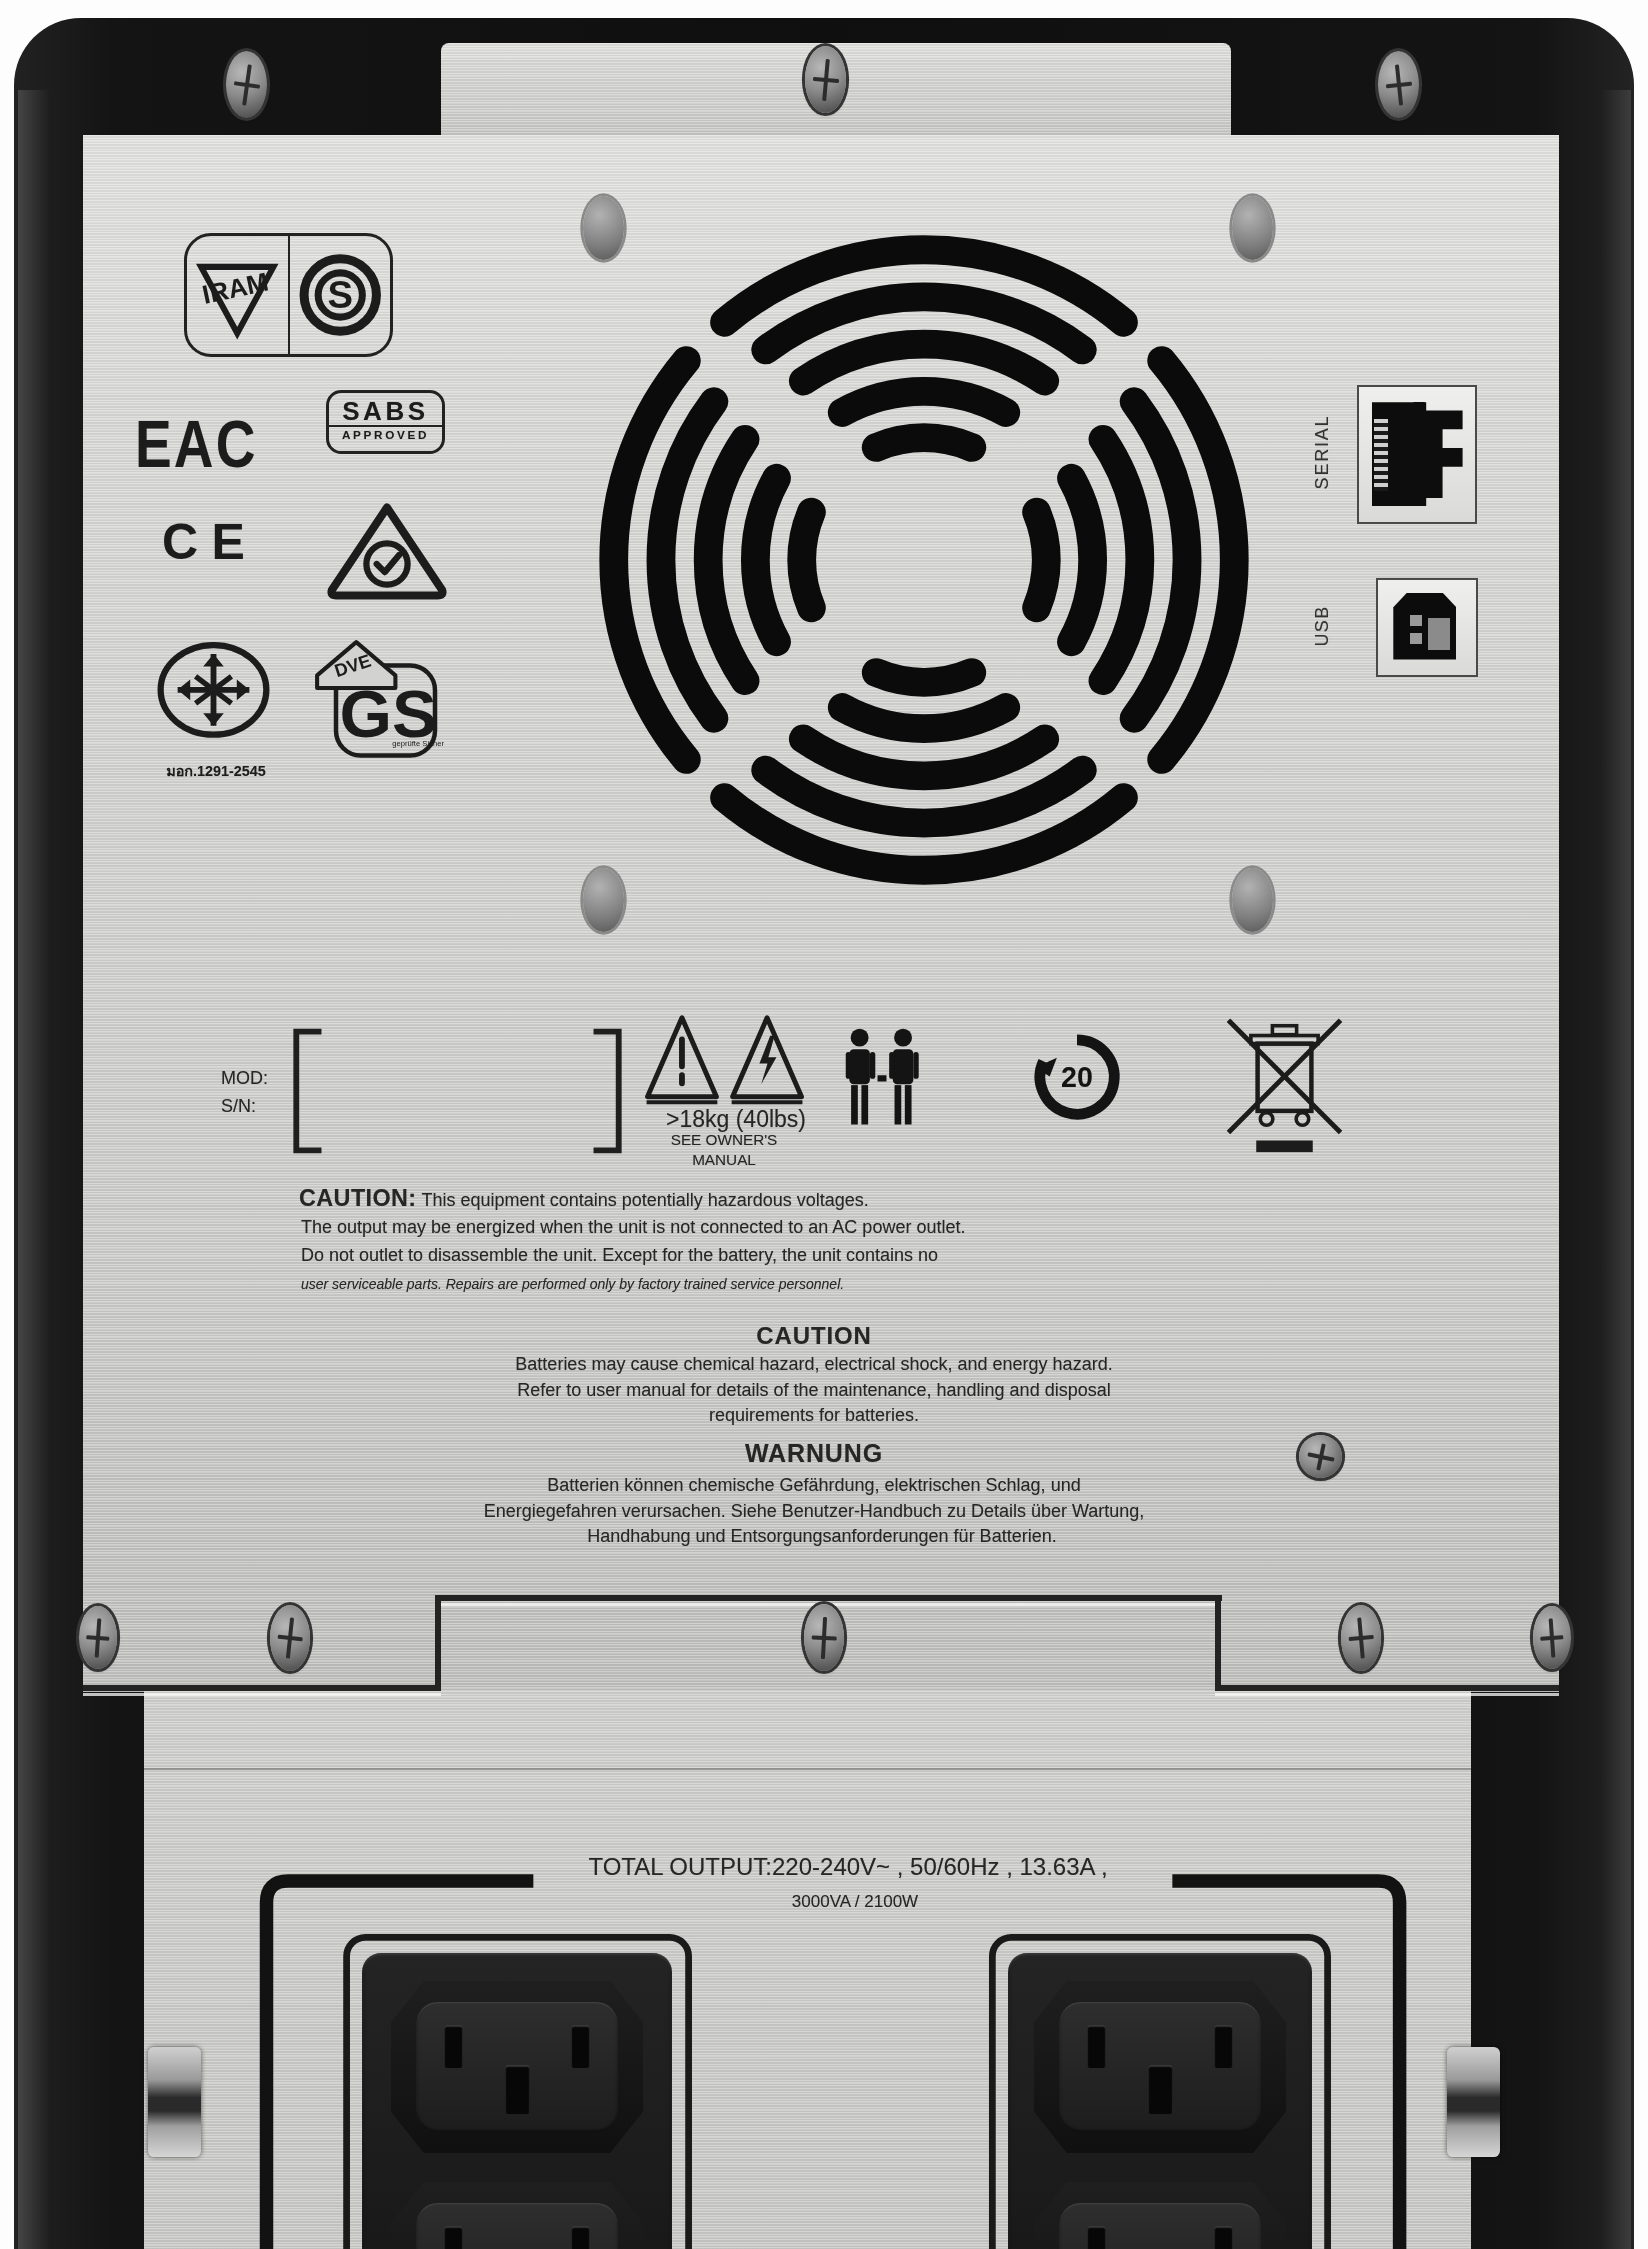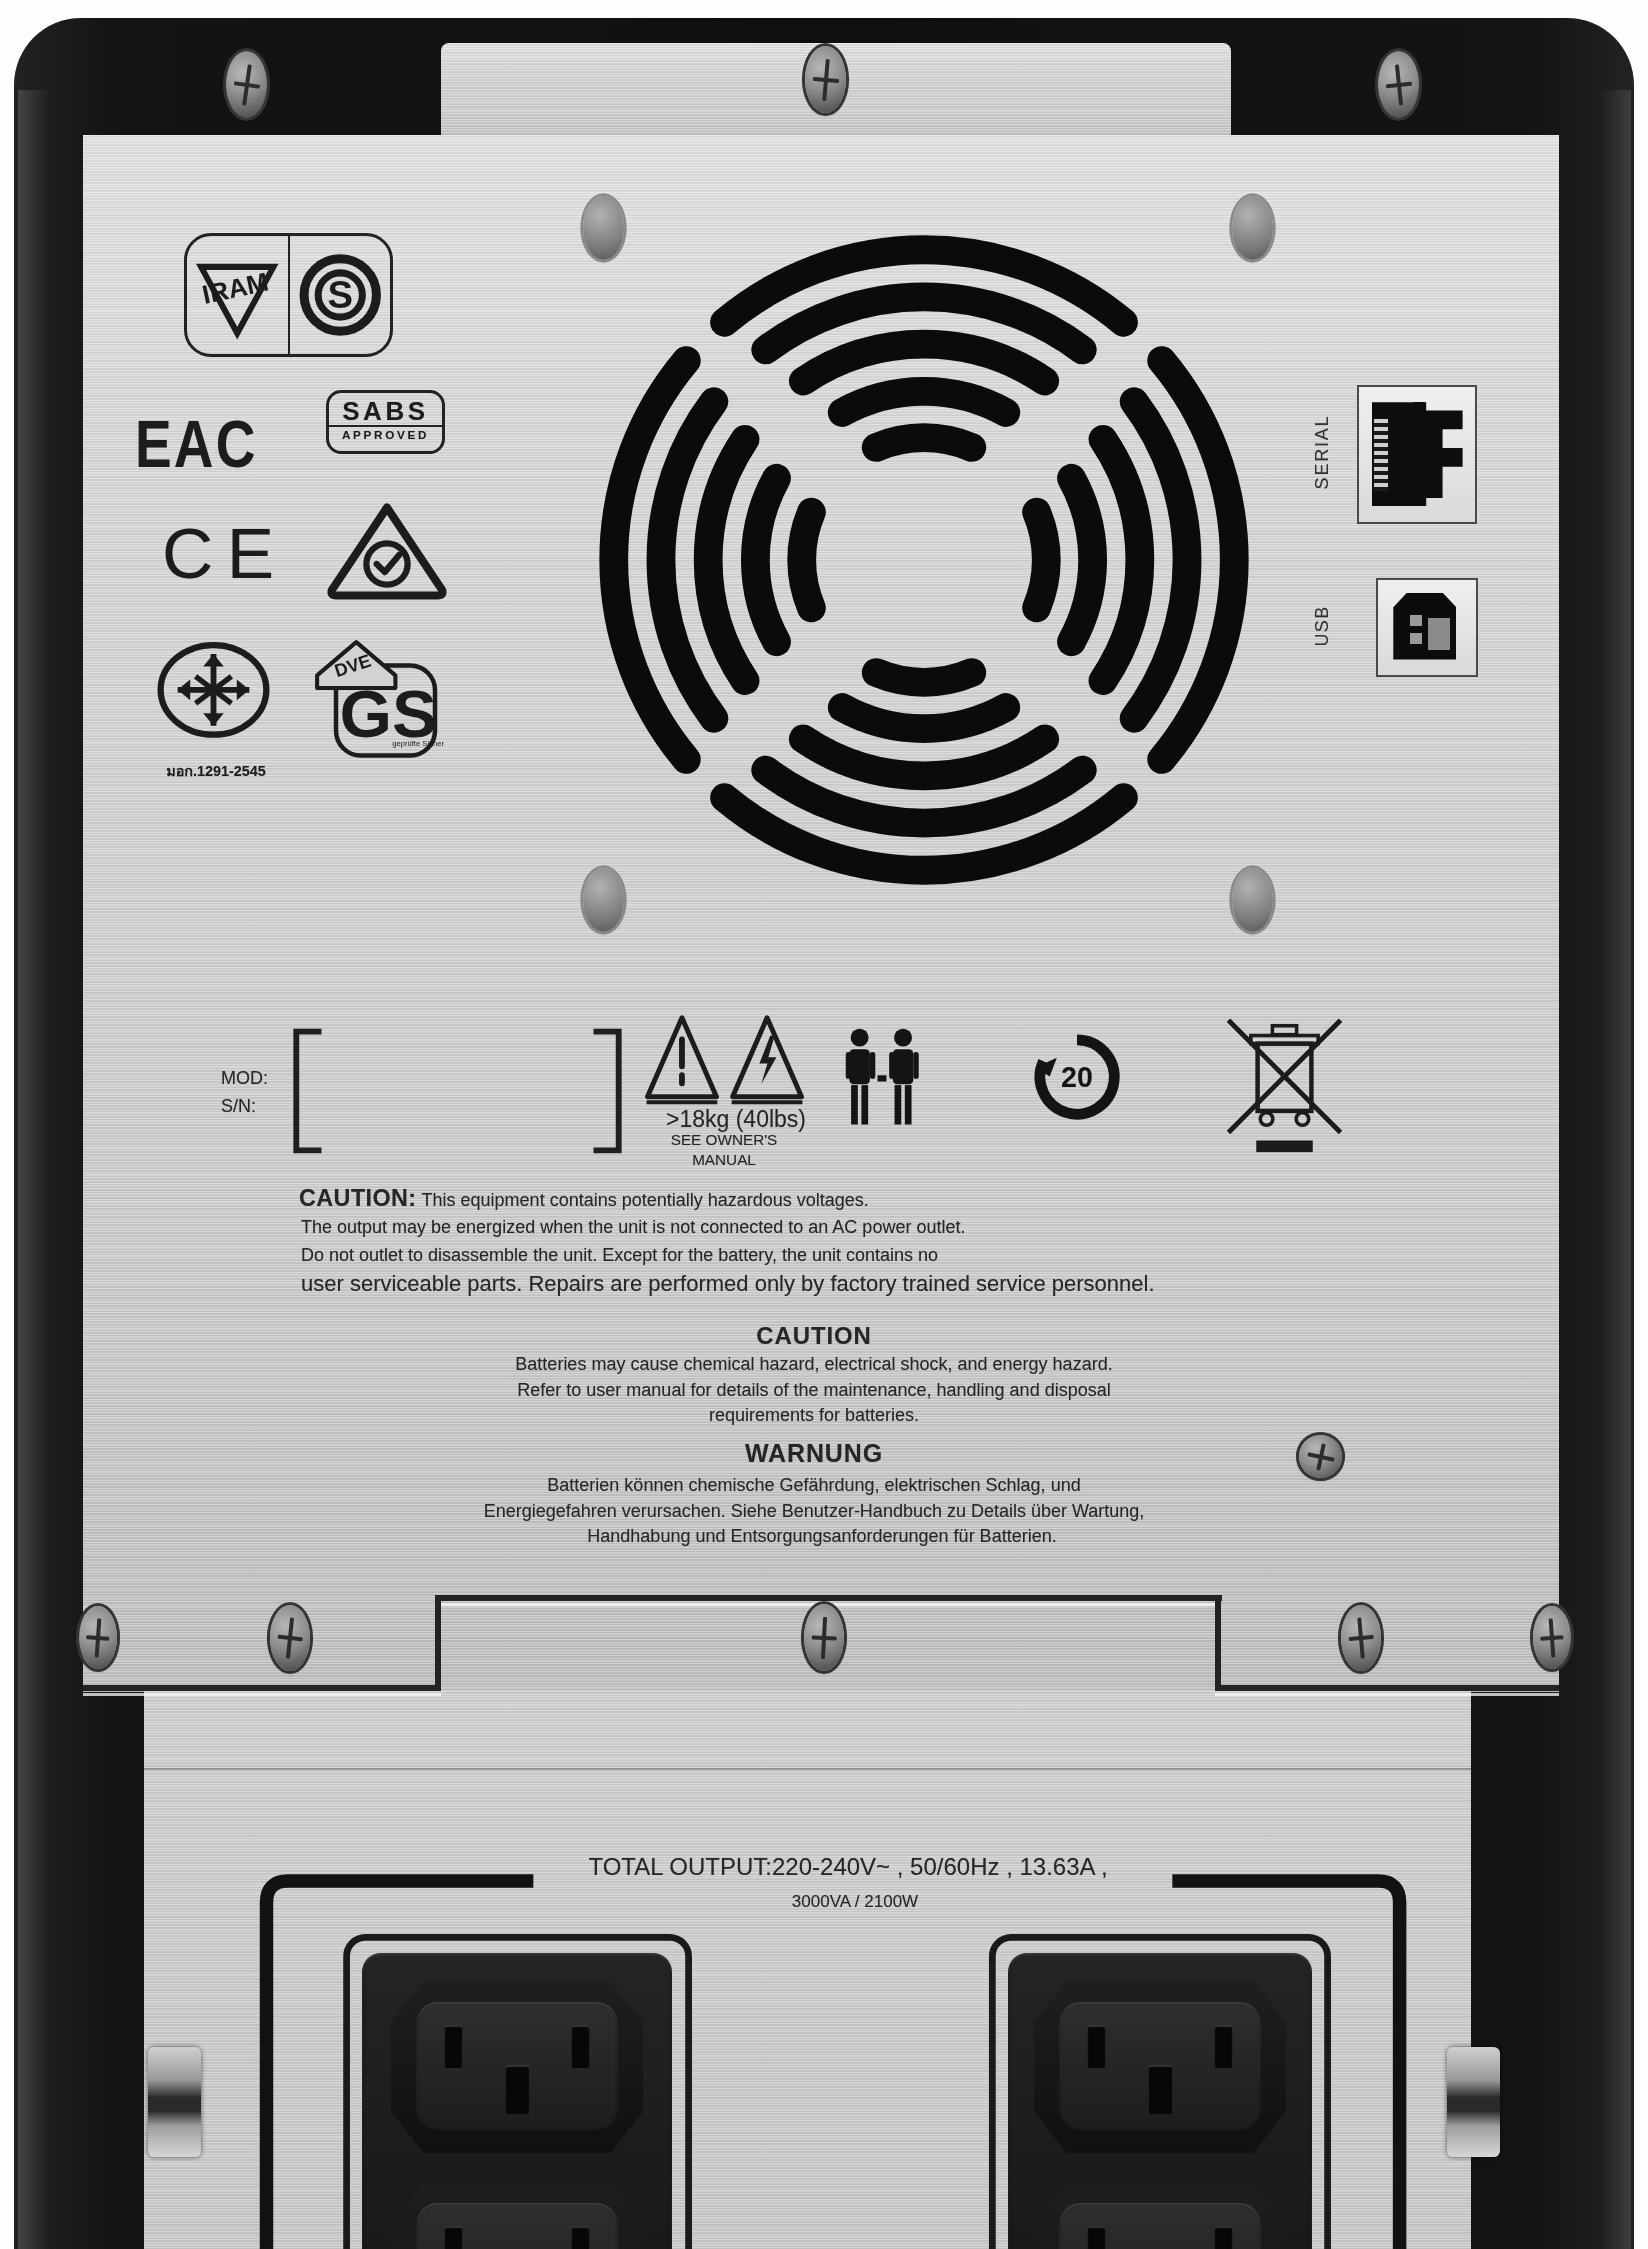--- a/index.html
+++ b/index.html
@@ -81,21 +81,21 @@
     </div>
   </div>
 
   <div class="t logo-ink" style="left:135px;top:405px;font-size:67px;font-weight:900;letter-spacing:2.7px;transform:scaleX(.82);transform-origin:left top;">EAC</div>
 
   <div class="abs" style="left:326px;top:390px;width:113px;height:58px;border:3.1px solid #222;border-radius:15.3px;text-align:center;">
     <div class="t logo-ink" style="position:static;display:block;margin-top:3.6px;font-size:26px;font-weight:bold;letter-spacing:3.6px;border-bottom:2.7px solid #222;line-height:28px;">SABS</div>
     <div class="t logo-ink" style="position:static;display:block;font-size:11.7px;font-weight:bold;letter-spacing:2.7px;margin-top:1.8px;">APPROVED</div>
   </div>
 
-  <div class="t logo-ink" style="left:162px;top:513px;font-size:71px;font-weight:400;letter-spacing:13.5px;">CE</div>
+  <div class="t logo-ink" style="left:162px;top:513px;font-size:50px;font-weight:700;letter-spacing:13.5px;">CE</div>
 
   <svg class="abs" style="left:322px;top:502px;" width="130" height="99" viewBox="0 0 290 220">
     <path d="M145 12 L268 196 Q272 208 258 208 L32 208 Q18 208 22 196 Z" fill="none" stroke="#1c1c1c" stroke-width="18" stroke-linejoin="round"></path>
     <circle cx="145" cy="138" r="46" fill="none" stroke="#1c1c1c" stroke-width="14"></circle>
     <path d="M122 138 L140 156 L172 118" fill="none" stroke="#1c1c1c" stroke-width="14" stroke-linecap="round" stroke-linejoin="round"></path>
   </svg>
 
   <svg class="abs" style="left:153px;top:637px;" width="121px" height="112" viewBox="0 0 270 250">
     <ellipse cx="135" cy="118" rx="118" ry="100" fill="none" stroke="#1c1c1c" stroke-width="14"></ellipse>
     <path d="M135 38 L135 198 M55 118 L215 118" stroke="#1c1c1c" stroke-width="13"></path>
@@ -205,21 +205,21 @@
     <rect x="128" y="30" width="54" height="20" fill="none" stroke="#1c1c1c" stroke-width="8"></rect>
     <circle cx="115" cy="238" r="14" fill="none" stroke="#1c1c1c" stroke-width="8"></circle>
     <circle cx="195" cy="238" r="14" fill="none" stroke="#1c1c1c" stroke-width="8"></circle>
     <path d="M30 18 L280 268 M280 18 L30 268" stroke="#1c1c1c" stroke-width="11"></path>
     <rect x="92" y="286" width="126" height="26" fill="#1c1c1c"></rect>
   </svg>
 
   <div class="t tl" style="left:299px;top:1198px;font-size:18px;"><b style="font-size:23.4px;letter-spacing:0.4px;">CAUTION:</b>&nbsp;<span>This equipment contains potentially hazardous voltages.</span></div>
   <div class="t tl" style="left:301px;top:1227px;font-size:18px;">The output may be energized  when the unit is not connected to an AC power outlet.</div>
   <div class="t tl" style="left:301px;top:1255px;font-size:18px;">Do not outlet to disassemble the unit. Except for the battery, the unit contains no</div>
-  <div class="t tl" style="left:301px;top:1284px;font-size:22px;">user serviceable parts. Repairs are performed only by factory trained service personnel.</div>
+  <div class="t tl" style="left:301px;top:1284px;font-size:14px;font-style:italic;">user serviceable parts. Repairs are performed only by factory trained service personnel.</div>
 
   <div class="t tc" style="left:814px;top:1336px;font-size:24px;font-weight:600;letter-spacing:0.9px;">CAUTION</div>
   <div class="t tc" style="left:814px;top:1364px;font-size:18px;">Batteries may cause chemical hazard, electrical shock, and energy hazard.</div>
   <div class="t tc" style="left:814px;top:1390px;font-size:18px;">Refer to user manual for details of the maintenance, handling and disposal</div>
   <div class="t tc" style="left:814px;top:1415px;font-size:18px;">requirements for batteries.</div>
 
   <div class="t tc" style="left:814px;top:1453px;font-size:25px;font-weight:bold;letter-spacing:0.9px;">WARNUNG</div>
   <div class="t tc" style="left:814px;top:1485px;font-size:18px;">Batterien können chemische Gefährdung, elektrischen Schlag, und</div>
   <div class="t tc" style="left:814px;top:1511px;font-size:18px;">Energiegefahren verursachen. Siehe Benutzer-Handbuch zu Details über Wartung,</div>
   <div class="t tc" style="left:822px;top:1536px;font-size:18px;">Handhabung und Entsorgungsanforderungen für Batterien.</div>

